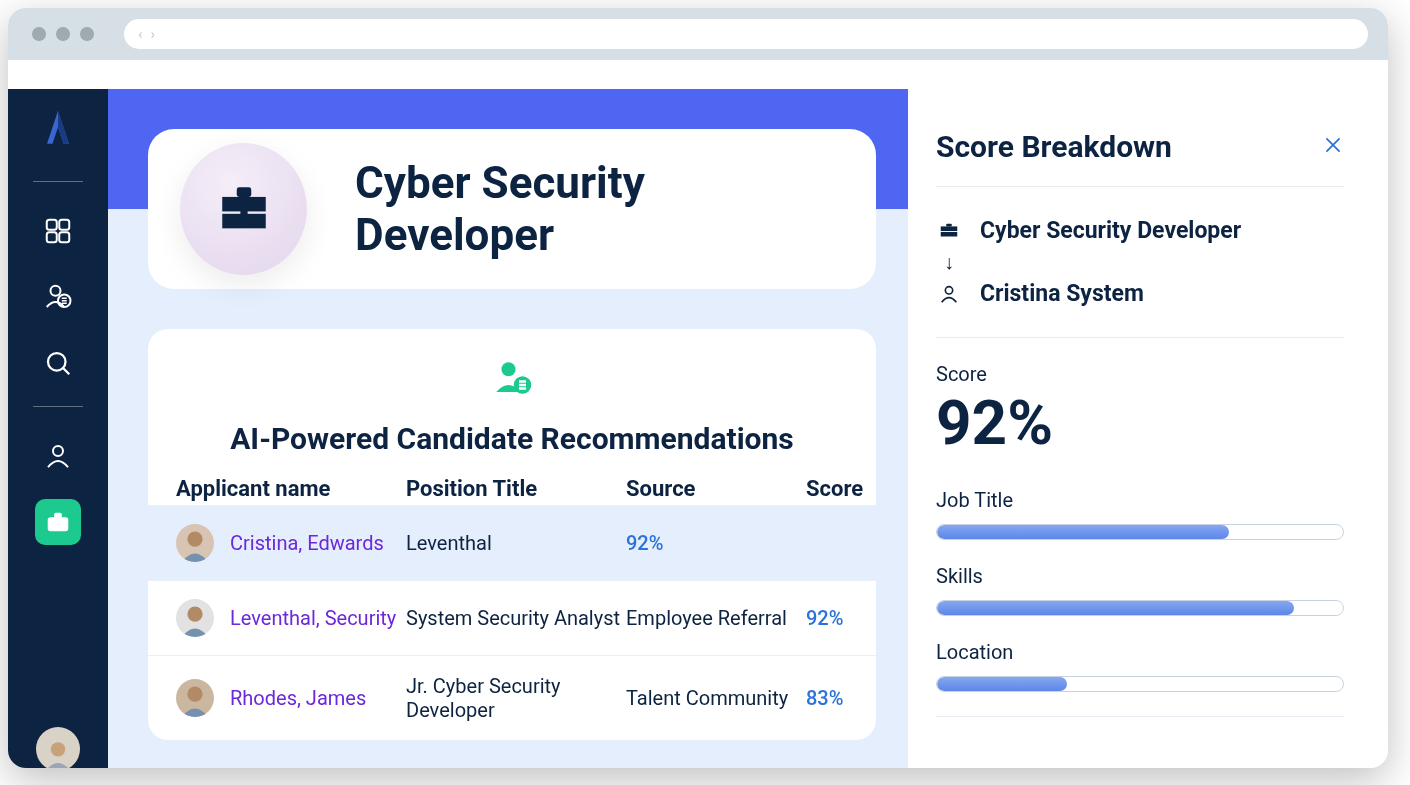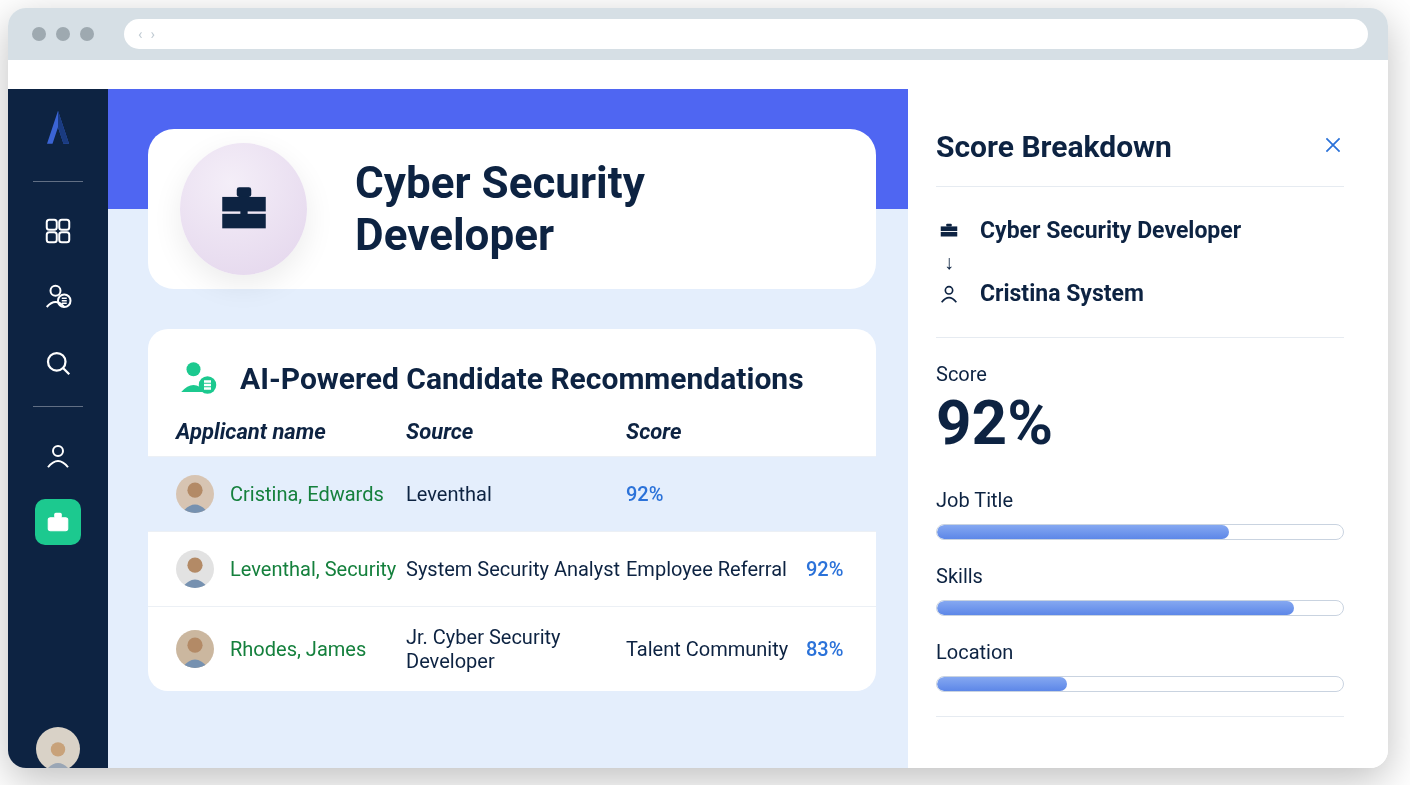--- a/index.html
+++ b/index.html
@@ -152,37 +152,38 @@
   border-radius: 20px;
   padding: 28px 0 0 0;
   overflow: hidden;
 }
 
 .card-head {
   display: flex;
   align-items: center;
   gap: 22px;
   padding: 0 28px 20px 28px;
+  flex-direction: column;
 }
 .card-head-icon { width: 42px; height: 42px; }
 
 .card-title {
   color: #0d2342;
   font-size: 30px;
   font-weight: 700;
 }
 
 .tbl-head, .tbl-row {
   display: grid;
   grid-template-columns: 230px 220px 180px 120px;
   padding: 0 28px;
   align-items: center;
 }
 
-.tbl-head { padding-bottom: 12px; font-style: italic; }
+.tbl-head { padding-bottom: 4px; }
 .tbl-head div {
   color: #0d2342;
   font-size: 22px;
   font-weight: 700;
 }
 
 .tbl-row {
   padding-top: 18px;
   padding-bottom: 18px;
   border-top: 1px solid #ecf0f5;
@@ -195,21 +196,21 @@
 .row-avatar {
   width: 38px;
   height: 38px;
   border-radius: 50%;
   display: flex;
   align-items: flex-end;
   justify-content: center;
   overflow: hidden;
   flex-shrink: 0;
 }
-.row-name { color: #15803d; line-height: 1.35; }
+.row-name { color: #6d28d9; line-height: 1.35; }
 .score-cell { color: #2b72d9; font-weight: 500; }
 
 .panel {
   width: 480px;
   background: #fff;
   padding: 40px 44px 0 28px;
   overflow: hidden;
 }
 
 .panel-head { display: flex; align-items: center; justify-content: space-between; margin-bottom: 22px; }
@@ -336,20 +337,21 @@
               <path d="M3 20 q7 -8 14 0"></path>
               <circle cx="18" cy="16" r="5" fill="#1cc98f"></circle>
               <path d="M16 14 h4 M16 16 h4 M16 18 h4" stroke="#fff" stroke-width="1.4"></path>
             </svg>
           </div>
           <div class="card-title">AI-Powered Candidate Recommendations</div>
         </div>
 
         <div class="tbl-head">
           <div>Applicant name</div>
+          <div>Position Title</div>
           <div>Source</div>
           <div>Score</div>
         </div>
 
         <div id="rows-container">
             <div class="tbl-row selected">
     <div class="name-cell">
       <div class="row-avatar" style="background:#d7c4b2">
         <svg viewBox="0 0 40 40" width="38" height="38">
           <circle cx="20" cy="16" r="8" fill="#b38a66"></circle>

